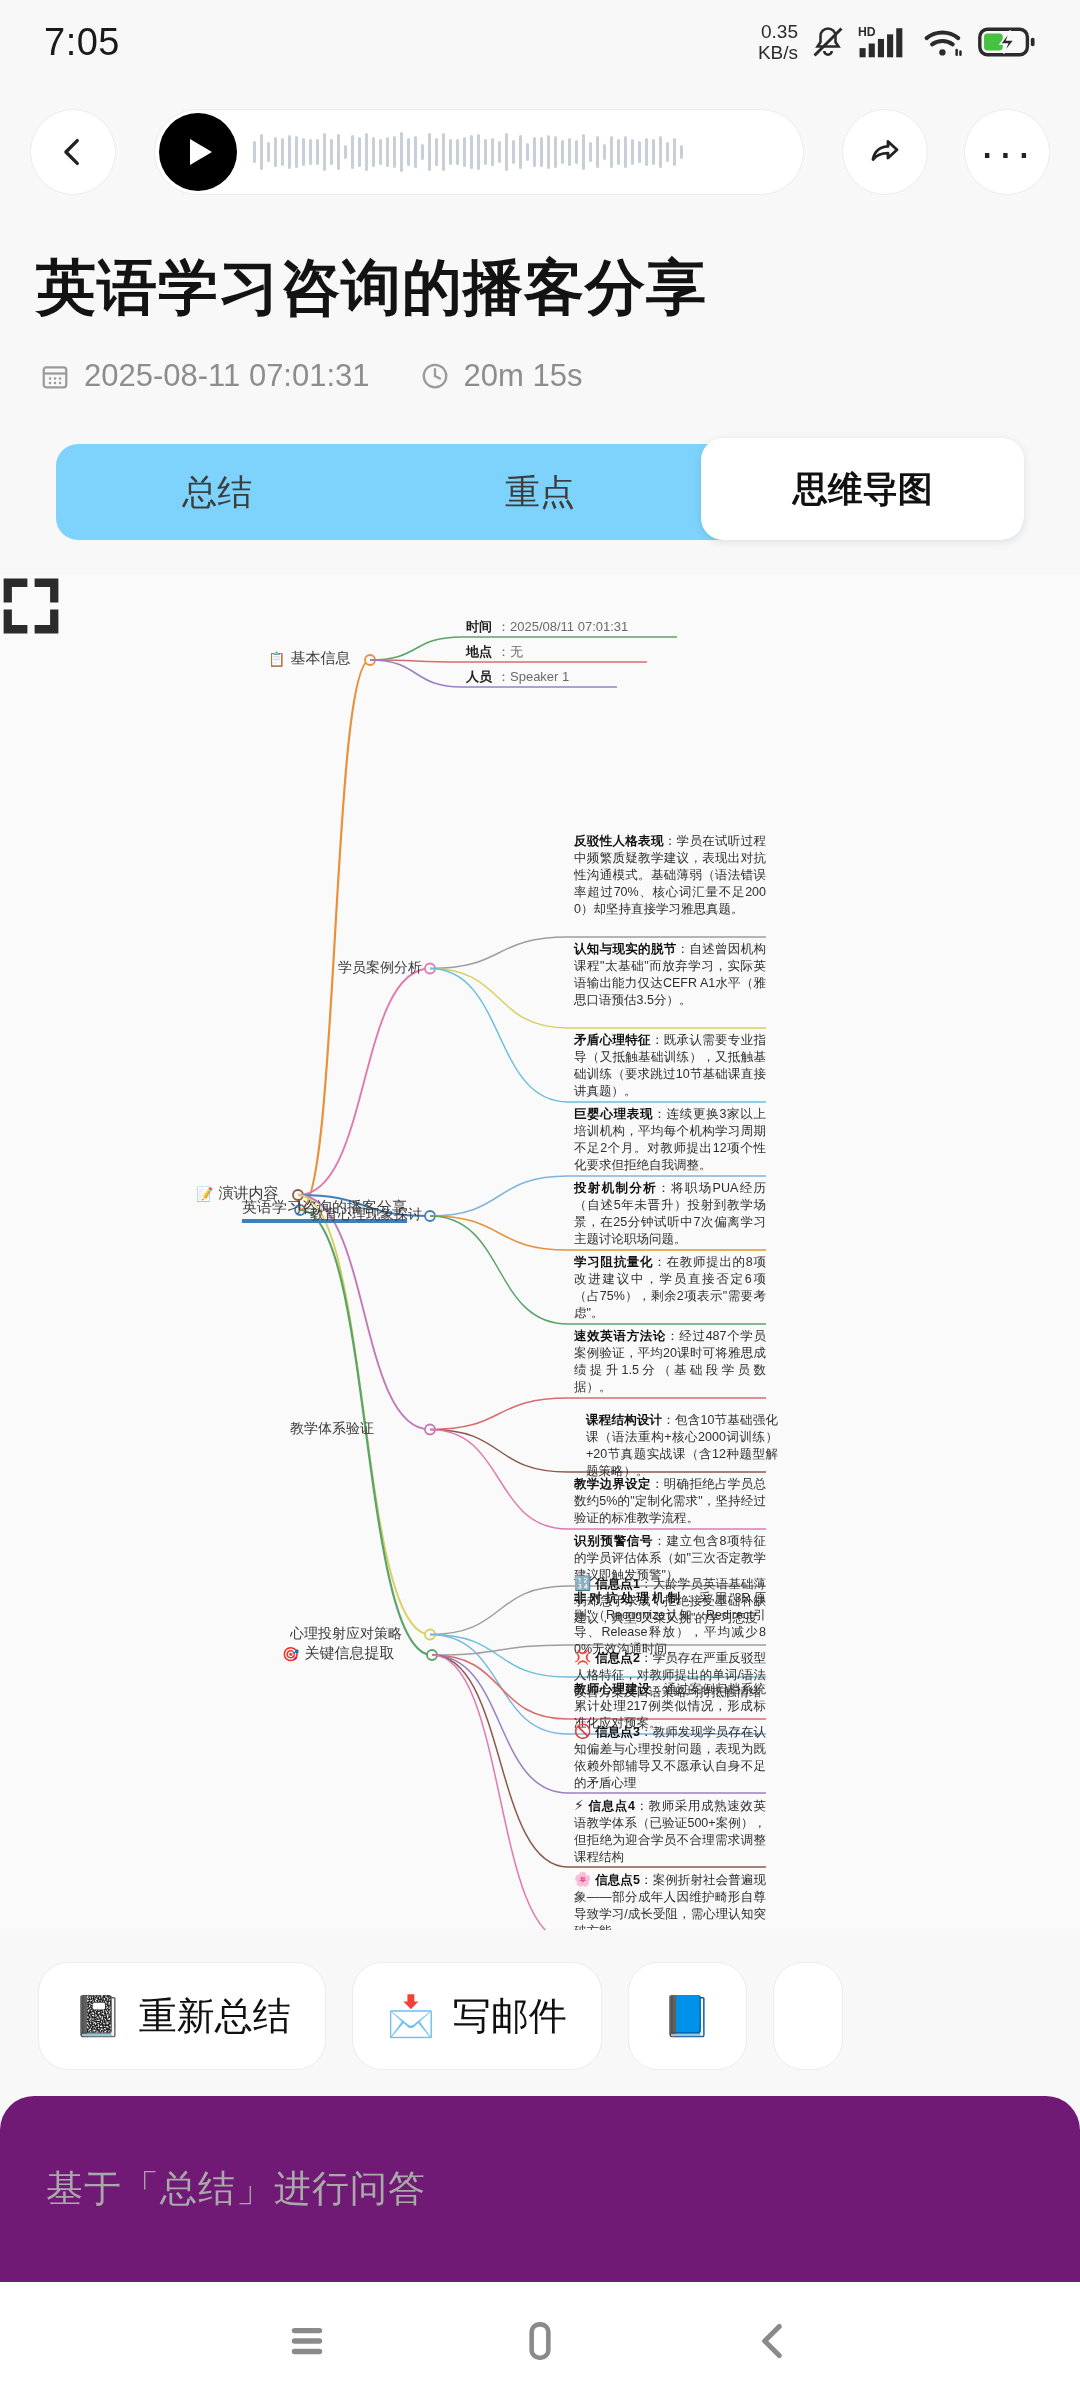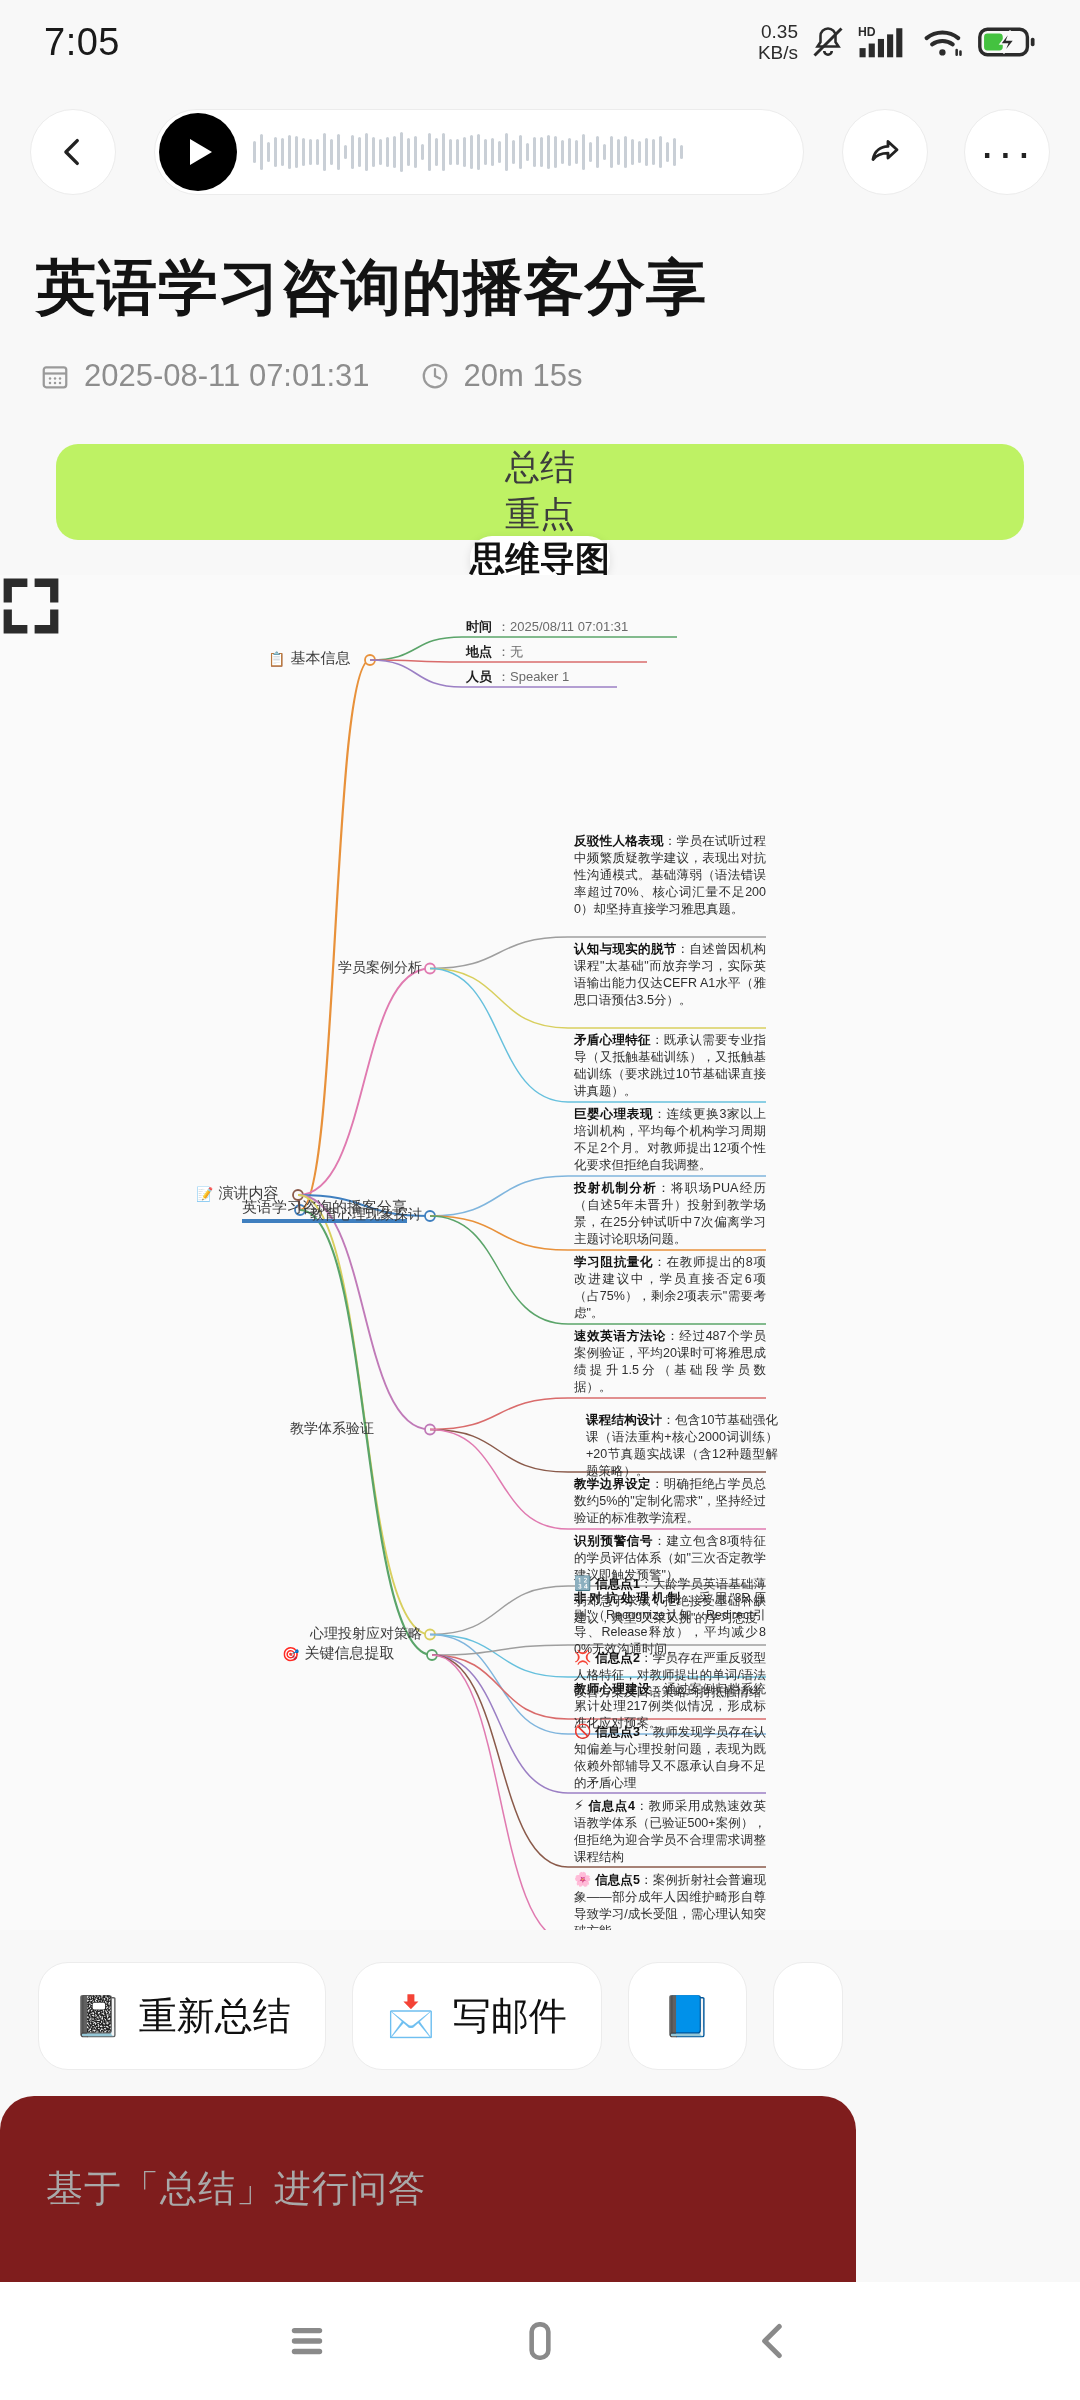--- a/index.html
+++ b/index.html
@@ -61,21 +61,21 @@
   .meta {
     position: absolute; top: 358px; left: 40px;
     display: flex; align-items: center; gap: 14px;
     font-size: 31px; color: #8d8d8d;
   }
   .meta .sep { width: 22px; }
 
   
   .tabbar {
     position: absolute; top: 444px; left: 56px; width: 968px; height: 96px;
-    background: #bef264; border-radius: 22px; display: flex; align-items: center; flex-direction: column;
+    background: #7dd3fc; border-radius: 22px; display: flex; align-items: flex-end;
   }
   .tab {
     flex: 1 1 0; height: 100%; display: flex; align-items: center; justify-content: center;
     font-size: 35px; color: #3d3d3d; border-radius: 20px;
   }
   .tab.active {
     background: #fff; font-weight: bold; color: #111;
     box-shadow: 0 2px 10px rgba(0,0,0,.10);
     height: 102px; margin-top: -2px; border-radius: 22px;
   }
@@ -117,22 +117,22 @@
   }
   .chip {
     height: 108px; background: #fff; border: 1px solid #ececec; border-radius: 30px;
     display: flex; align-items: center; gap: 16px; padding: 0 34px;
     font-size: 38px; color: #101010; white-space: nowrap; flex: 0 0 auto;
   }
   .chip-emoji { font-size: 40px; line-height: 1; }
 
   
   .inputbar {
-    position: absolute; top: 2096px; left: 0; width: 856px; height: 186px;
-    background: #7f1d1d; border-top-left-radius: 34px; border-top-right-radius: 34px;
+    position: absolute; top: 2096px; left: 0; width: 1080px; height: 186px;
+    background: #701a75; border-top-left-radius: 34px; border-top-right-radius: 34px;
     display: flex; align-items: center; padding: 0 46px;
   }
   .input-placeholder { font-size: 37px; color: #a9a9a9; letter-spacing: 1px; }
 
   
   .navbar {
     position: absolute; top: 2282px; left: 0; width: 1080px; height: 118px;
     background: #fff; display: flex; align-items: center; justify-content: space-around;
     padding: 0 190px;
   }
@@ -389,21 +389,21 @@
         <div class="node leaf" style="left: 574px; top: 366px; width: 192px;"><b>认知与现实的脱节</b><span>：自述曾因机构课程"太基础"而放弃学习，实际英语输出能力仅达CEFR A1水平（雅思口语预估3.5分）。</span></div>
         <div class="node leaf" style="left: 574px; top: 457px; width: 192px;"><b>矛盾心理特征</b><span>：既承认需要专业指导（又抵触基础训练），又抵触基础训练（要求跳过10节基础课直接讲真题）。</span></div>
         <div class="node node-l2" style="text-align: right; left: 290px; top: 631px; width: 132px;">教育心理现象探讨</div>
         <div class="node leaf" style="left: 574px; top: 531px; width: 192px;"><b>巨婴心理表现</b><span>：连续更换3家以上培训机构，平均每个机构学习周期不足2个月。对教师提出12项个性化要求但拒绝自我调整。</span></div>
         <div class="node leaf" style="left: 574px; top: 605px; width: 192px;"><b>投射机制分析</b><span>：将职场PUA经历（自述5年未晋升）投射到教学场景，在25分钟试听中7次偏离学习主题讨论职场问题。</span></div>
         <div class="node leaf" style="left: 574px; top: 679px; width: 192px;"><b>学习阻抗量化</b><span>：在教师提出的8项改进建议中，学员直接否定6项（占75%），剩余2项表示"需要考虑"。</span></div>
         <div class="node node-l2" style="left: 290px; top: 844.5px; width: 132px;">教学体系验证</div>
         <div class="node leaf" style="left: 574px; top: 753px; width: 192px;"><b>速效英语方法论</b><span>：经过487个学员案例验证，平均20课时可将雅思成绩提升1.5分（基础段学员数据）。</span></div>
         <div class="node leaf" style="left: 574px; top: 837px; width: 192px; margin-left: 12px;"><b>课程结构设计</b><span>：包含10节基础强化课（语法重构+核心2000词训练）+20节真题实战课（含12种题型解题策略）。</span></div>
         <div class="node leaf" style="left: 574px; top: 901px; width: 192px;"><b>教学边界设定</b><span>：明确拒绝占学员总数约5%的"定制化需求"，坚持经过验证的标准教学流程。</span></div>
-        <div class="node node-l2" style="text-align: right; left: 290px; top: 1049.5px; width: 132px;">心理投射应对策略</div>
+        <div class="node node-l2" style="text-align: left; left: 290px; top: 1049.5px; width: 132px;">心理投射应对策略</div>
         <div class="node leaf" style="left: 574px; top: 958px; width: 192px;"><b>识别预警信号</b><span>：建立包含8项特征的学员评估体系（如"三次否定教学建议即触发预警"）。</span></div>
         <div class="node leaf" style="left: 574px; top: 1015px; width: 192px;"><b>非对抗处理机制</b><span>：采用"3R原则"（Recognize认知、Redirect引导、Release释放），平均减少80%无效沟通时间。</span></div>
         <div class="node leaf" style="left: 574px; top: 1106px; width: 192px;"><b>教师心理建设</b><span>：通过案例归档系统累计处理217例类似情况，形成标准化应对预案。</span></div>
         <div class="node node-l1" style="left: 282px; top: 1069px;">
           <span class="ico">🎯</span>
           <span>关键信息提取</span>
         </div>
         <div class="node leaf" style="left: 574px; top: 1000px; width: 192px;"><span class="ico">🔢</span> <b>信息点1</b><span>：大龄学员英语基础薄弱却急于求成，拒绝接受基础补缺建议，典型"又菜又挑"的学习态度</span></div>
         <div class="node leaf" style="left: 574px; top: 1074px; width: 192px;"><span class="ico">💢</span> <b>信息点2</b><span>：学员存在严重反驳型人格特征，对教师提出的单词/语法改善方案及口语策略均持抵触情绪</span></div>
         <div class="node leaf" style="left: 574px; top: 1148px; width: 192px;"><span class="ico">🚫</span> <b>信息点3</b><span>：教师发现学员存在认知偏差与心理投射问题，表现为既依赖外部辅导又不愿承认自身不足的矛盾心理</span></div>

